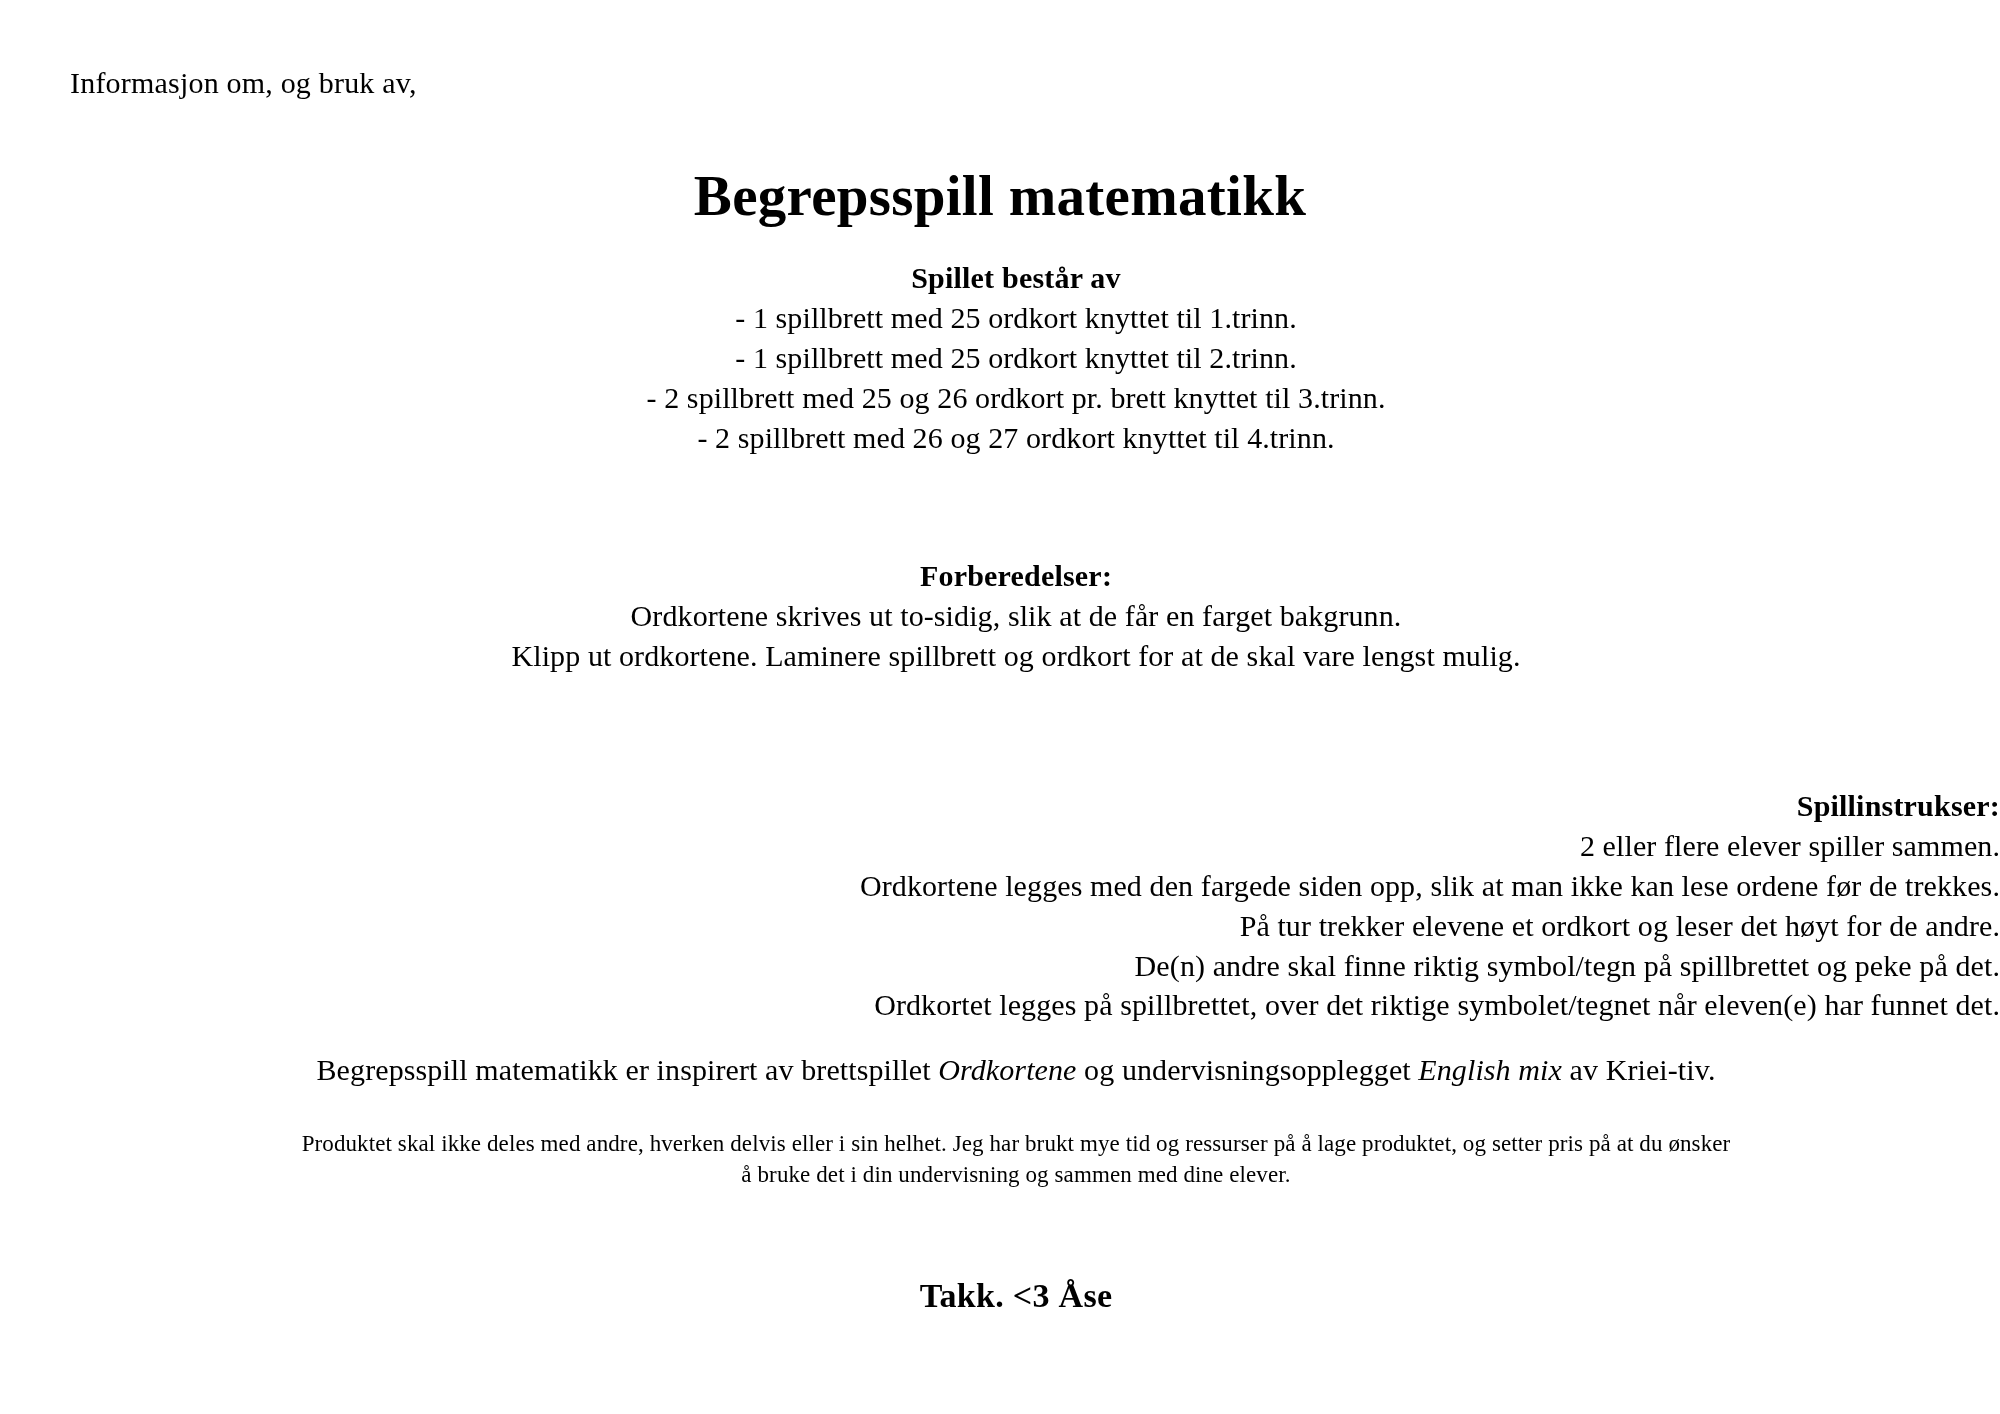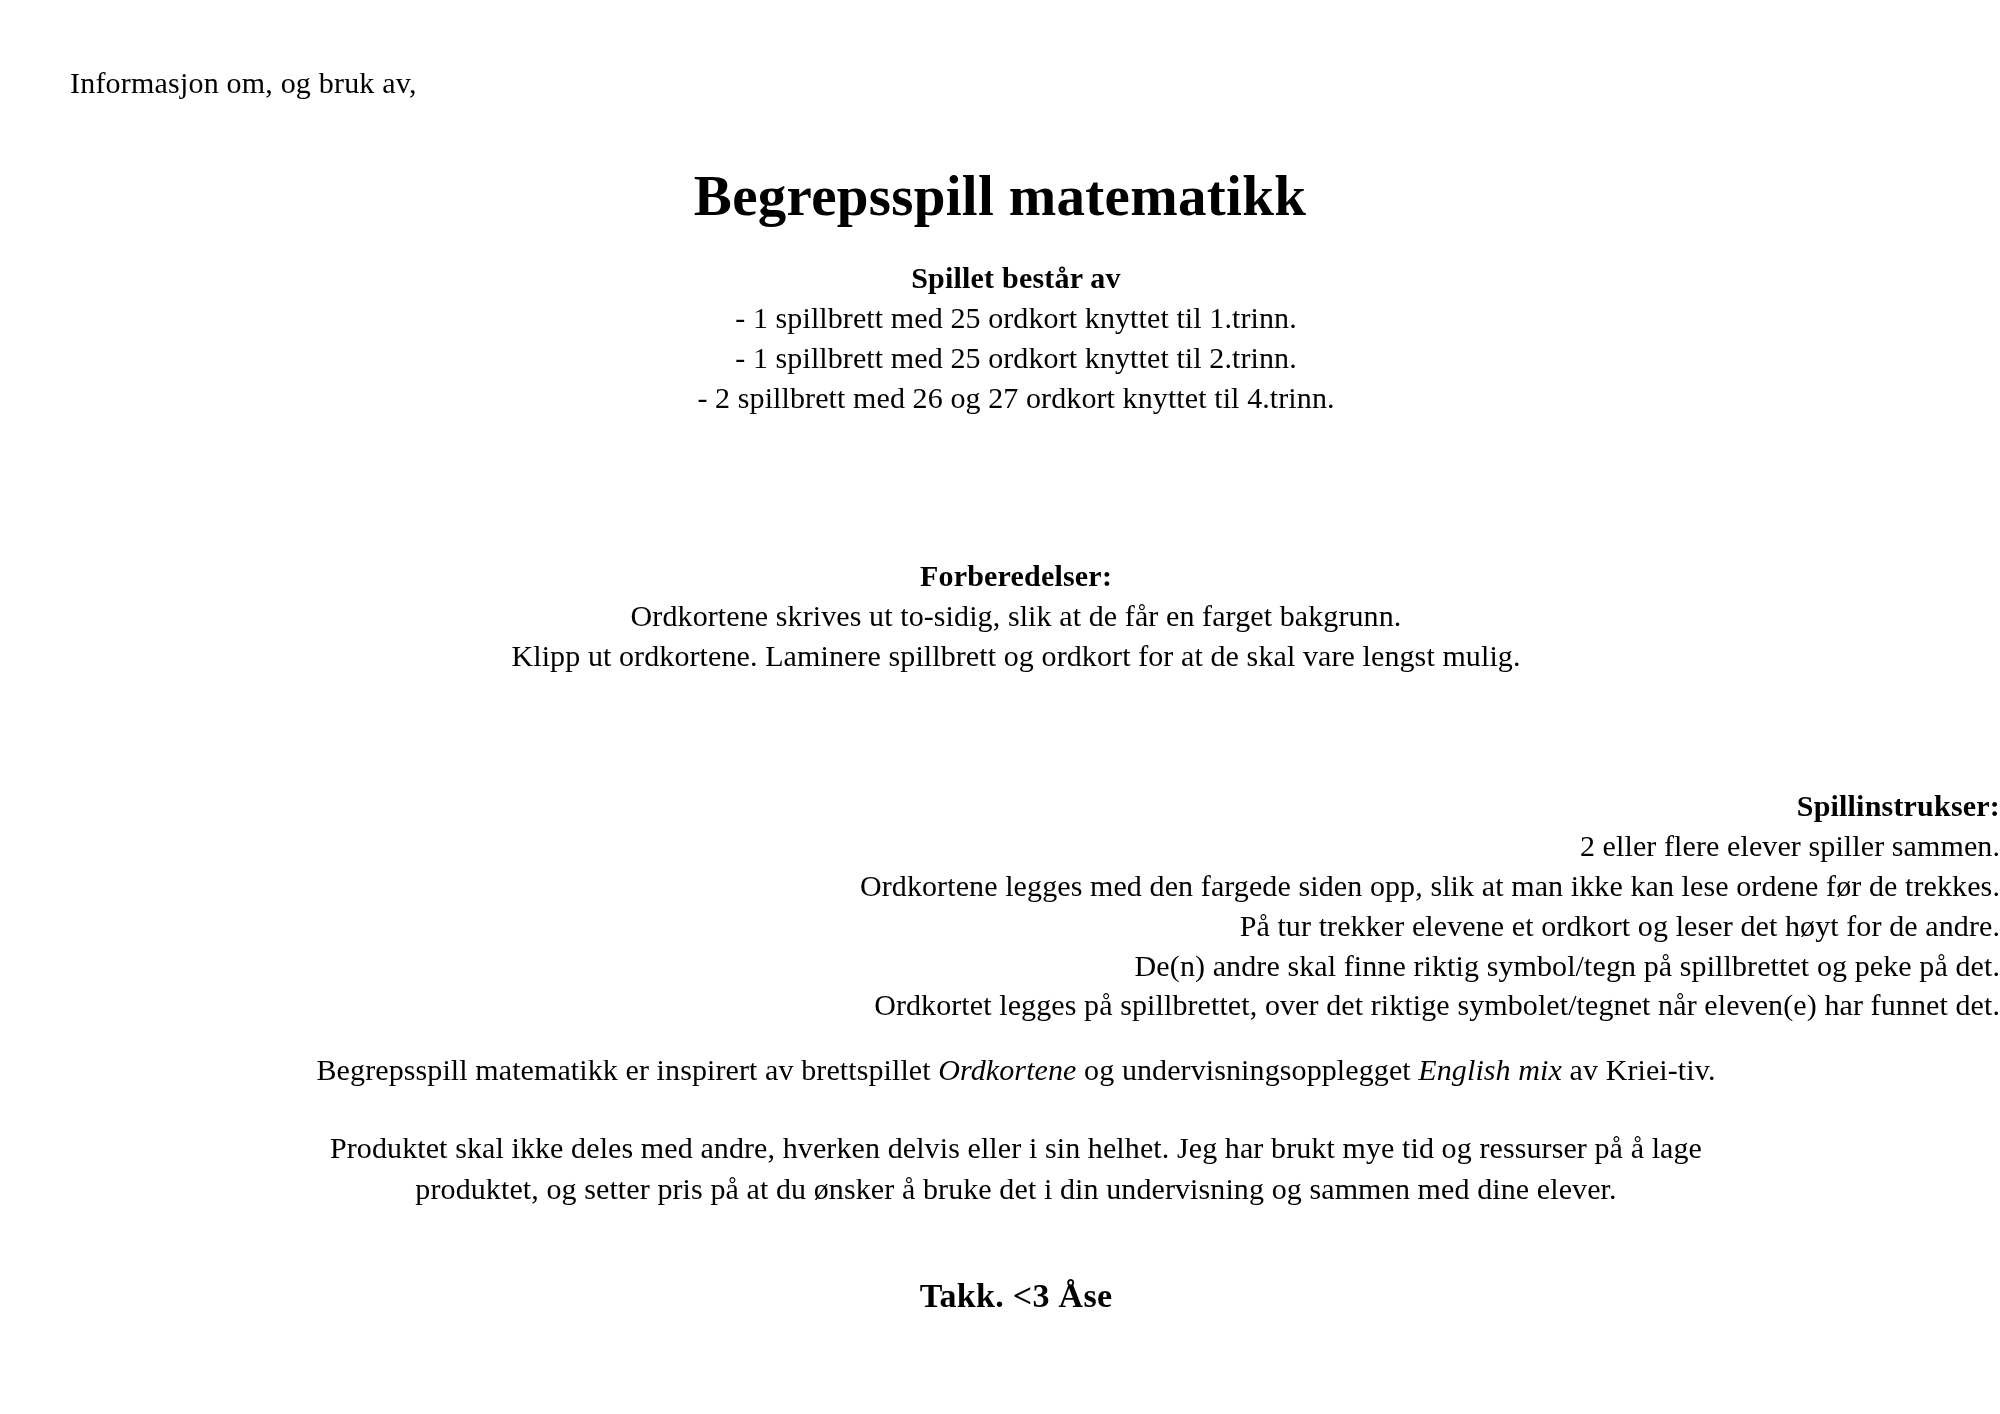--- a/index.html
+++ b/index.html
@@ -58,21 +58,21 @@
     letter-spacing: 0.2px;
   }
   .block-line {
     font-size: 30px;
     line-height: 1.33;
     margin: 0;
     letter-spacing: 0.1px;
     white-space: nowrap;
   }
   .block-para {
-    font-size: 30px;
+    font-size: 23px;
     line-height: 1.35;
     margin: 0;
     letter-spacing: 0.1px;
   }
   .block-para .wrapbox {
     display: block;
     width: 1430px;
     margin: 0 auto;
     text-align: center;
   }
@@ -99,20 +99,21 @@
 <div class="page">
 
   <div class="intro-line">Informasjon om, og bruk av,</div>
 
   <h1 class="doc-title">Begrepsspill matematikk</h1>
 
   <section class="block" id="section-spillet">
     <p class="block-heading">Spillet består av</p>
     <p class="block-line">- 1 spillbrett med 25 ordkort knyttet til 1.trinn.</p>
     <p class="block-line">- 1 spillbrett med 25 ordkort knyttet til 2.trinn.</p>
+    <p class="block-line">- 2 spillbrett med 25 og 26 ordkort pr. brett knyttet til 3.trinn.</p>
     <p class="block-line">- 2 spillbrett med 26 og 27 ordkort knyttet til 4.trinn.</p>
   </section>
 
   <section class="block" id="section-forberedelser">
     <p class="block-heading">Forberedelser:</p>
     <p class="block-line">Ordkortene skrives ut to-sidig, slik at de får en farget bakgrunn.</p>
     <p class="block-line">Klipp ut ordkortene. Laminere spillbrett og ordkort for at de skal vare lengst mulig.</p>
   </section>
 
   <section class="block" id="section-spillinstrukser">

